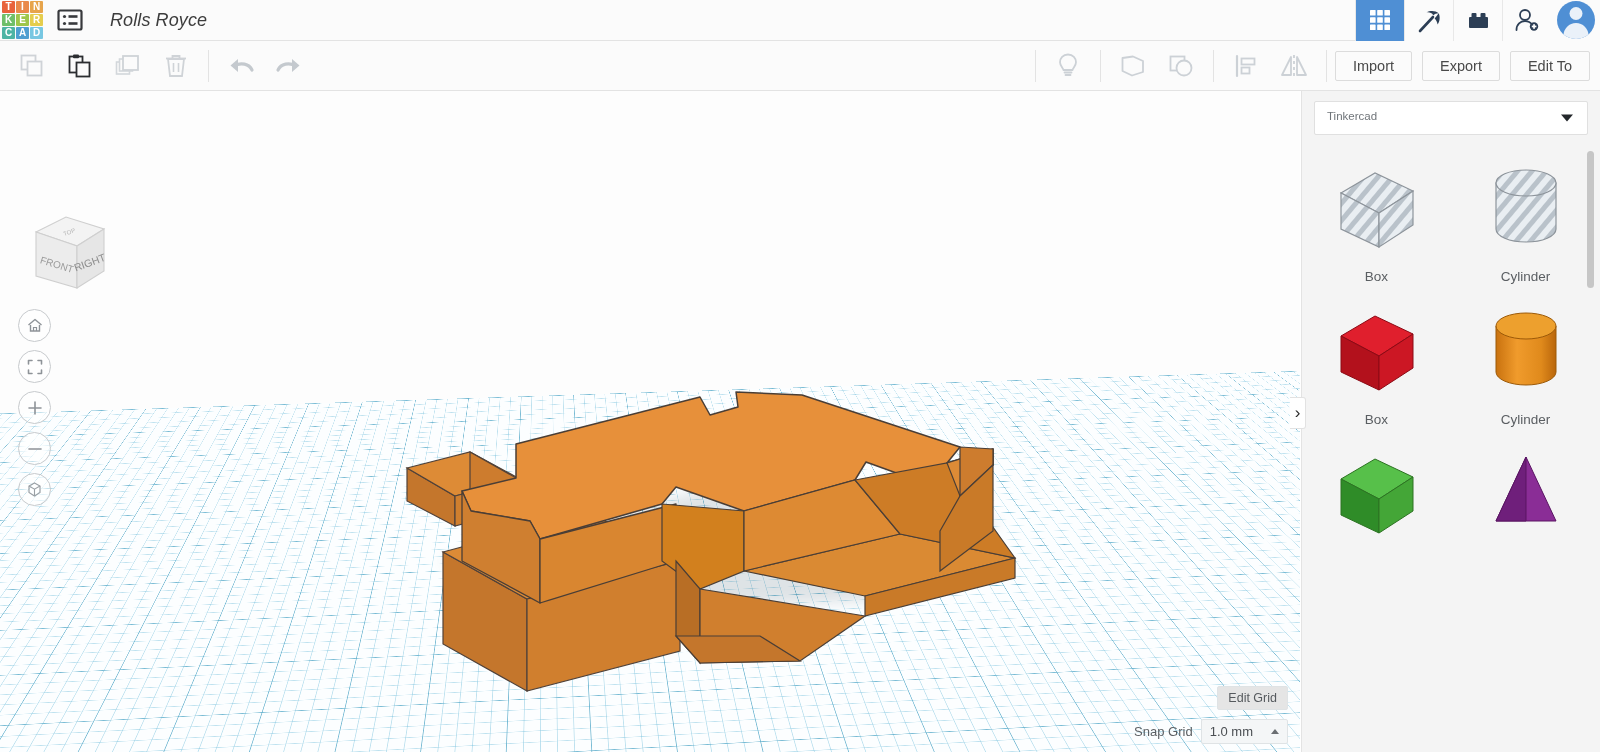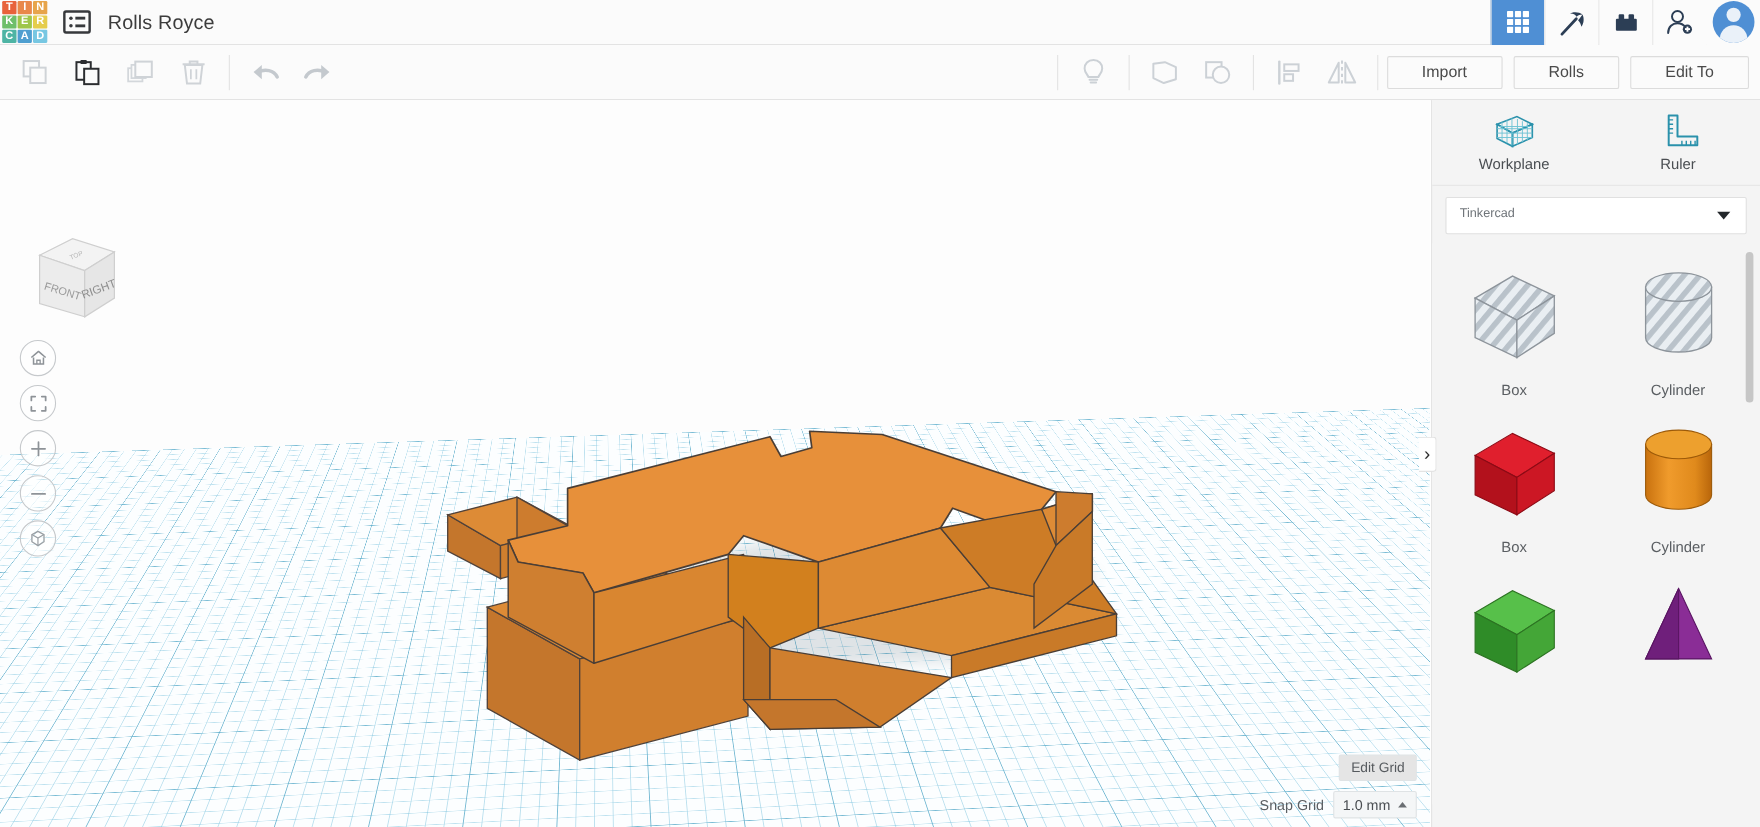--- a/index.html
+++ b/index.html
@@ -29,21 +29,21 @@
   }
   .lg0 { background: #e8623b; } .lg1 { background: #e9884a; } .lg2 { background: #e7a44b; }
   .lg3 { background: #6fbf6a; } .lg4 { background: #9ec64a; } .lg5 { background: #e5cd4d; }
   .lg6 { background: #4eb4a4; } .lg7 { background: #4f9fd0; } .lg8 { background: #77c7e2; }
 
   .panel-toggle-btn {
     width: 40px; height: 41px; display: flex; align-items: center; justify-content: center;
     cursor: pointer; margin-left: 6px;
   }
   .doc-title {
-    font-size: 18px; color: #3c3c3c; margin-left: 8px; font-weight: 500; letter-spacing: .1px;
+    font-size: 18px; color: #3c3c3c; margin-left: 20px; font-weight: 500; letter-spacing: .1px; font-style: italic;
   }
   .topbar-right {
     margin-left: auto; display: flex; align-items: center; height: 41px;
   }
   .tb-icon {
     width: 49px; height: 41px; display: flex; align-items: center; justify-content: center;
     border-left: 1px solid #e8e8e8; cursor: pointer; background: #fbfbfb;
   }
   .tb-icon.active { background: #4f8fd4; }
   .avatar-wrap {
@@ -70,21 +70,21 @@
     display: flex; align-items: center;
   }
   .tool {
     width: 48px; height: 50px; display: flex; align-items: center; justify-content: center;
     cursor: pointer;
   }
   .tool.dis { cursor: default; }
   .sep { width: 1px; height: 32px; background: #e3e3e3; margin: 0 8px; }
   .spacer { flex: 1 1 auto; }
   .tbtn {
-    height: 30px; padding: 0 31px; margin-right: 10px;
+    height: 30px; padding: 0 17px; margin-right: 10px;
     background: #fbfbfb; border: 1px solid #dcdcdc; border-radius: 2px;
     font-size: 14.5px; color: #4a4a4a; font-family: "Liberation Sans", sans-serif;
     cursor: pointer; display: flex; align-items: center; justify-content: center;
   }
 
   
   .canvas {
     position: absolute; left: 0; top: 91px; width: 1300px; height: 661px;
     background: #fdfdfd; overflow: hidden;
   }
@@ -124,21 +124,21 @@
     font-size: 12.5px; color: #565a5e; padding: 4px 10px; cursor: pointer;
   }
   .snap-row {
     position: absolute; right: 12px; bottom: 8px;
     display: flex; align-items: center; gap: 8px;
   }
   .snap-label { font-size: 13px; color: #5b5f63; }
   .snap-select {
     background: #f4f6f7; border: 1px solid #dfe3e5; border-radius: 2px;
     font-size: 13px; color: #4a4e52; padding: 4px 8px; cursor: pointer;
-    display: flex; align-items: center; gap: 7px;
+    display: flex; align-items: center; gap: 18px;
   }
   .caret-up { width: 0; height: 0; border-left: 4px solid transparent; border-right: 4px solid transparent; border-bottom: 5px solid #6a6e72; }
 
   
   .collapse-tab {
     position: absolute; left: 1290px; top: 397px; width: 16px; height: 32px;
     background: #fff; border: 1px solid #e2e2e2; border-left: none;
     border-radius: 0 3px 3px 0;
     display: flex; align-items: center; justify-content: center;
     font-size: 17px; color: #2b2b2b; cursor: pointer; z-index: 5;
@@ -342,21 +342,21 @@
     </div>
     <div class="tool dis">
       <svg width="30" height="26" viewBox="0 0 30 26" aria-hidden="true">
         <path d="M12 4 L12 22 L3 22 Z" fill="none" stroke="#ccd1d6" stroke-width="1.8" stroke-linejoin="round"></path>
         <path d="M15 2 L15 24" stroke="#ccd1d6" stroke-width="1.8" stroke-dasharray="3 3"></path>
         <path d="M18 4 L18 22 L27 22 Z" fill="none" stroke="#ccd1d6" stroke-width="1.8" stroke-linejoin="round"></path>
       </svg>
     </div>
     <div class="sep"></div>
     <button class="tbtn">Import</button>
-    <button class="tbtn">Rolls</button>
+    <button class="tbtn">Export</button>
     <button class="tbtn">Edit To</button>
   </div>
 
   <div class="canvas">
     <div class="canvas-persp">
       <div class="workplane"></div>
     </div>
 
     <svg class="model" width="1300" height="661" viewBox="0 0 1300 661" aria-hidden="true">
       <defs>
@@ -460,44 +460,20 @@
         <span>1.0 mm</span>
         <span class="caret-up"></span>
       </div>
     </div>
   </div>
 
   <div class="collapse-tab">›</div>
 
   <div class="rightpanel">
 
-    <div class="rp-tools">
-      <div class="rp-tool">
-        <svg width="40" height="36" viewBox="0 0 40 36" aria-hidden="true">
-          <path d="M4 11 L22 4 L36 11 L18 19 Z" fill="none" stroke="#2a91ab" stroke-width="1.5"></path>
-          <path d="M4 11 L4 24 L18 31 L18 19 Z" fill="none" stroke="#2a91ab" stroke-width="1.5"></path>
-          <path d="M18 19 L18 31 L36 23 L36 11 Z" fill="none" stroke="#2a91ab" stroke-width="1.5"></path>
-          <g stroke="#6ec3d4" stroke-width="0.85">
-            <path d="M8.5 9 L8.5 26 M13 7.2 L13 28.2 M17.5 5.4 L17.5 30.3 M22.5 6.2 L22.5 29.2 M27 8.2 L27 27.3 M31.5 10 L31.5 25.5"></path>
-            <path d="M4 15 L36 15 M4 19 L36 19 M4 23 L36 23 M6 13 L34 13"></path>
-          </g>
-        </svg>
-        <span class="rp-tool-label">Workplane</span>
-      </div>
-      <div class="rp-tool">
-        <svg width="40" height="36" viewBox="0 0 40 36" aria-hidden="true">
-          <path d="M11 3 L19 3 L19 22 L37 22 L37 30 L11 30 Z" fill="none" stroke="#2a91ab" stroke-width="1.8" stroke-linejoin="round"></path>
-          <g stroke="#2a91ab" stroke-width="1.3">
-            <path d="M11 7 L15 7 M11 11 L15 11 M11 15 L15 15 M11 19 L15 19"></path>
-            <path d="M23 26 L23 30 M27 26 L27 30 M31 26 L31 30 M35 26 L35 30"></path>
-          </g>
-        </svg>
-        <span class="rp-tool-label">Ruler</span>
-      </div>
-    </div>
 
     <div class="rp-drop-wrap">
       <div class="rp-drop">
         <div class="rp-drop-cat">Tinkercad</div>
         <span class="rp-caret"></span>
       </div>
     </div>
 
     <div class="shapes-scroll">
       <div class="shapes-grid">

